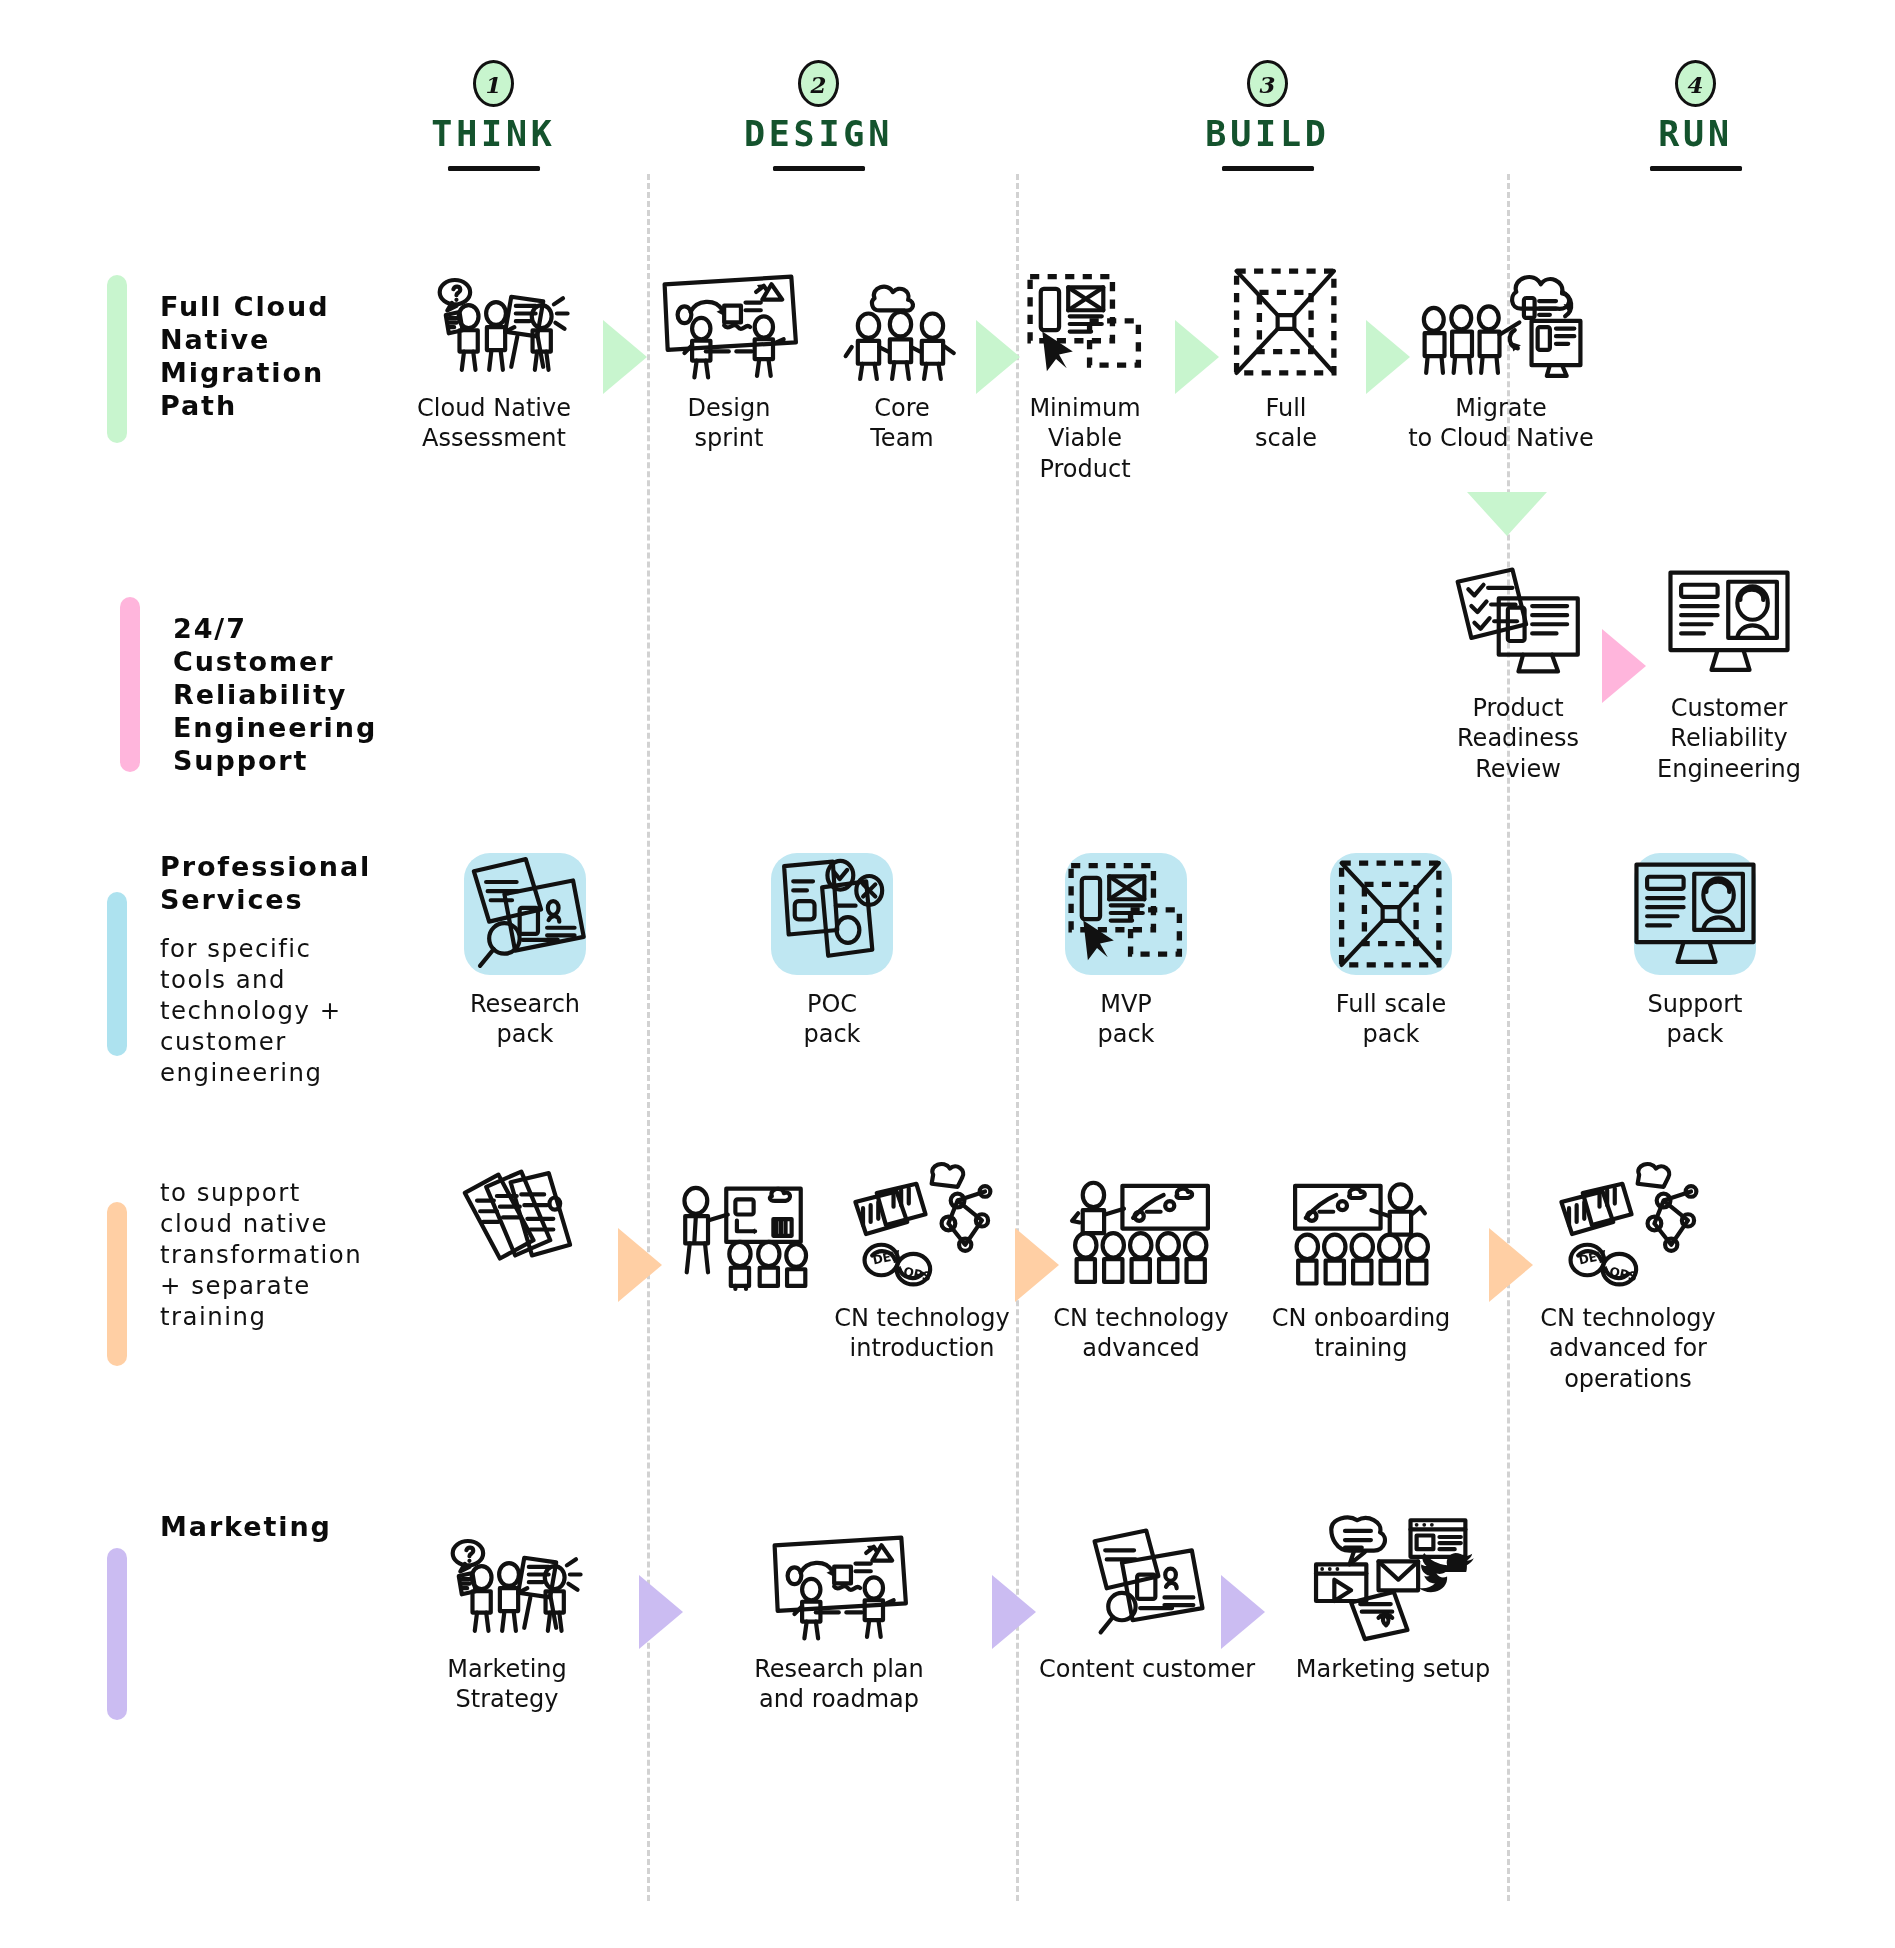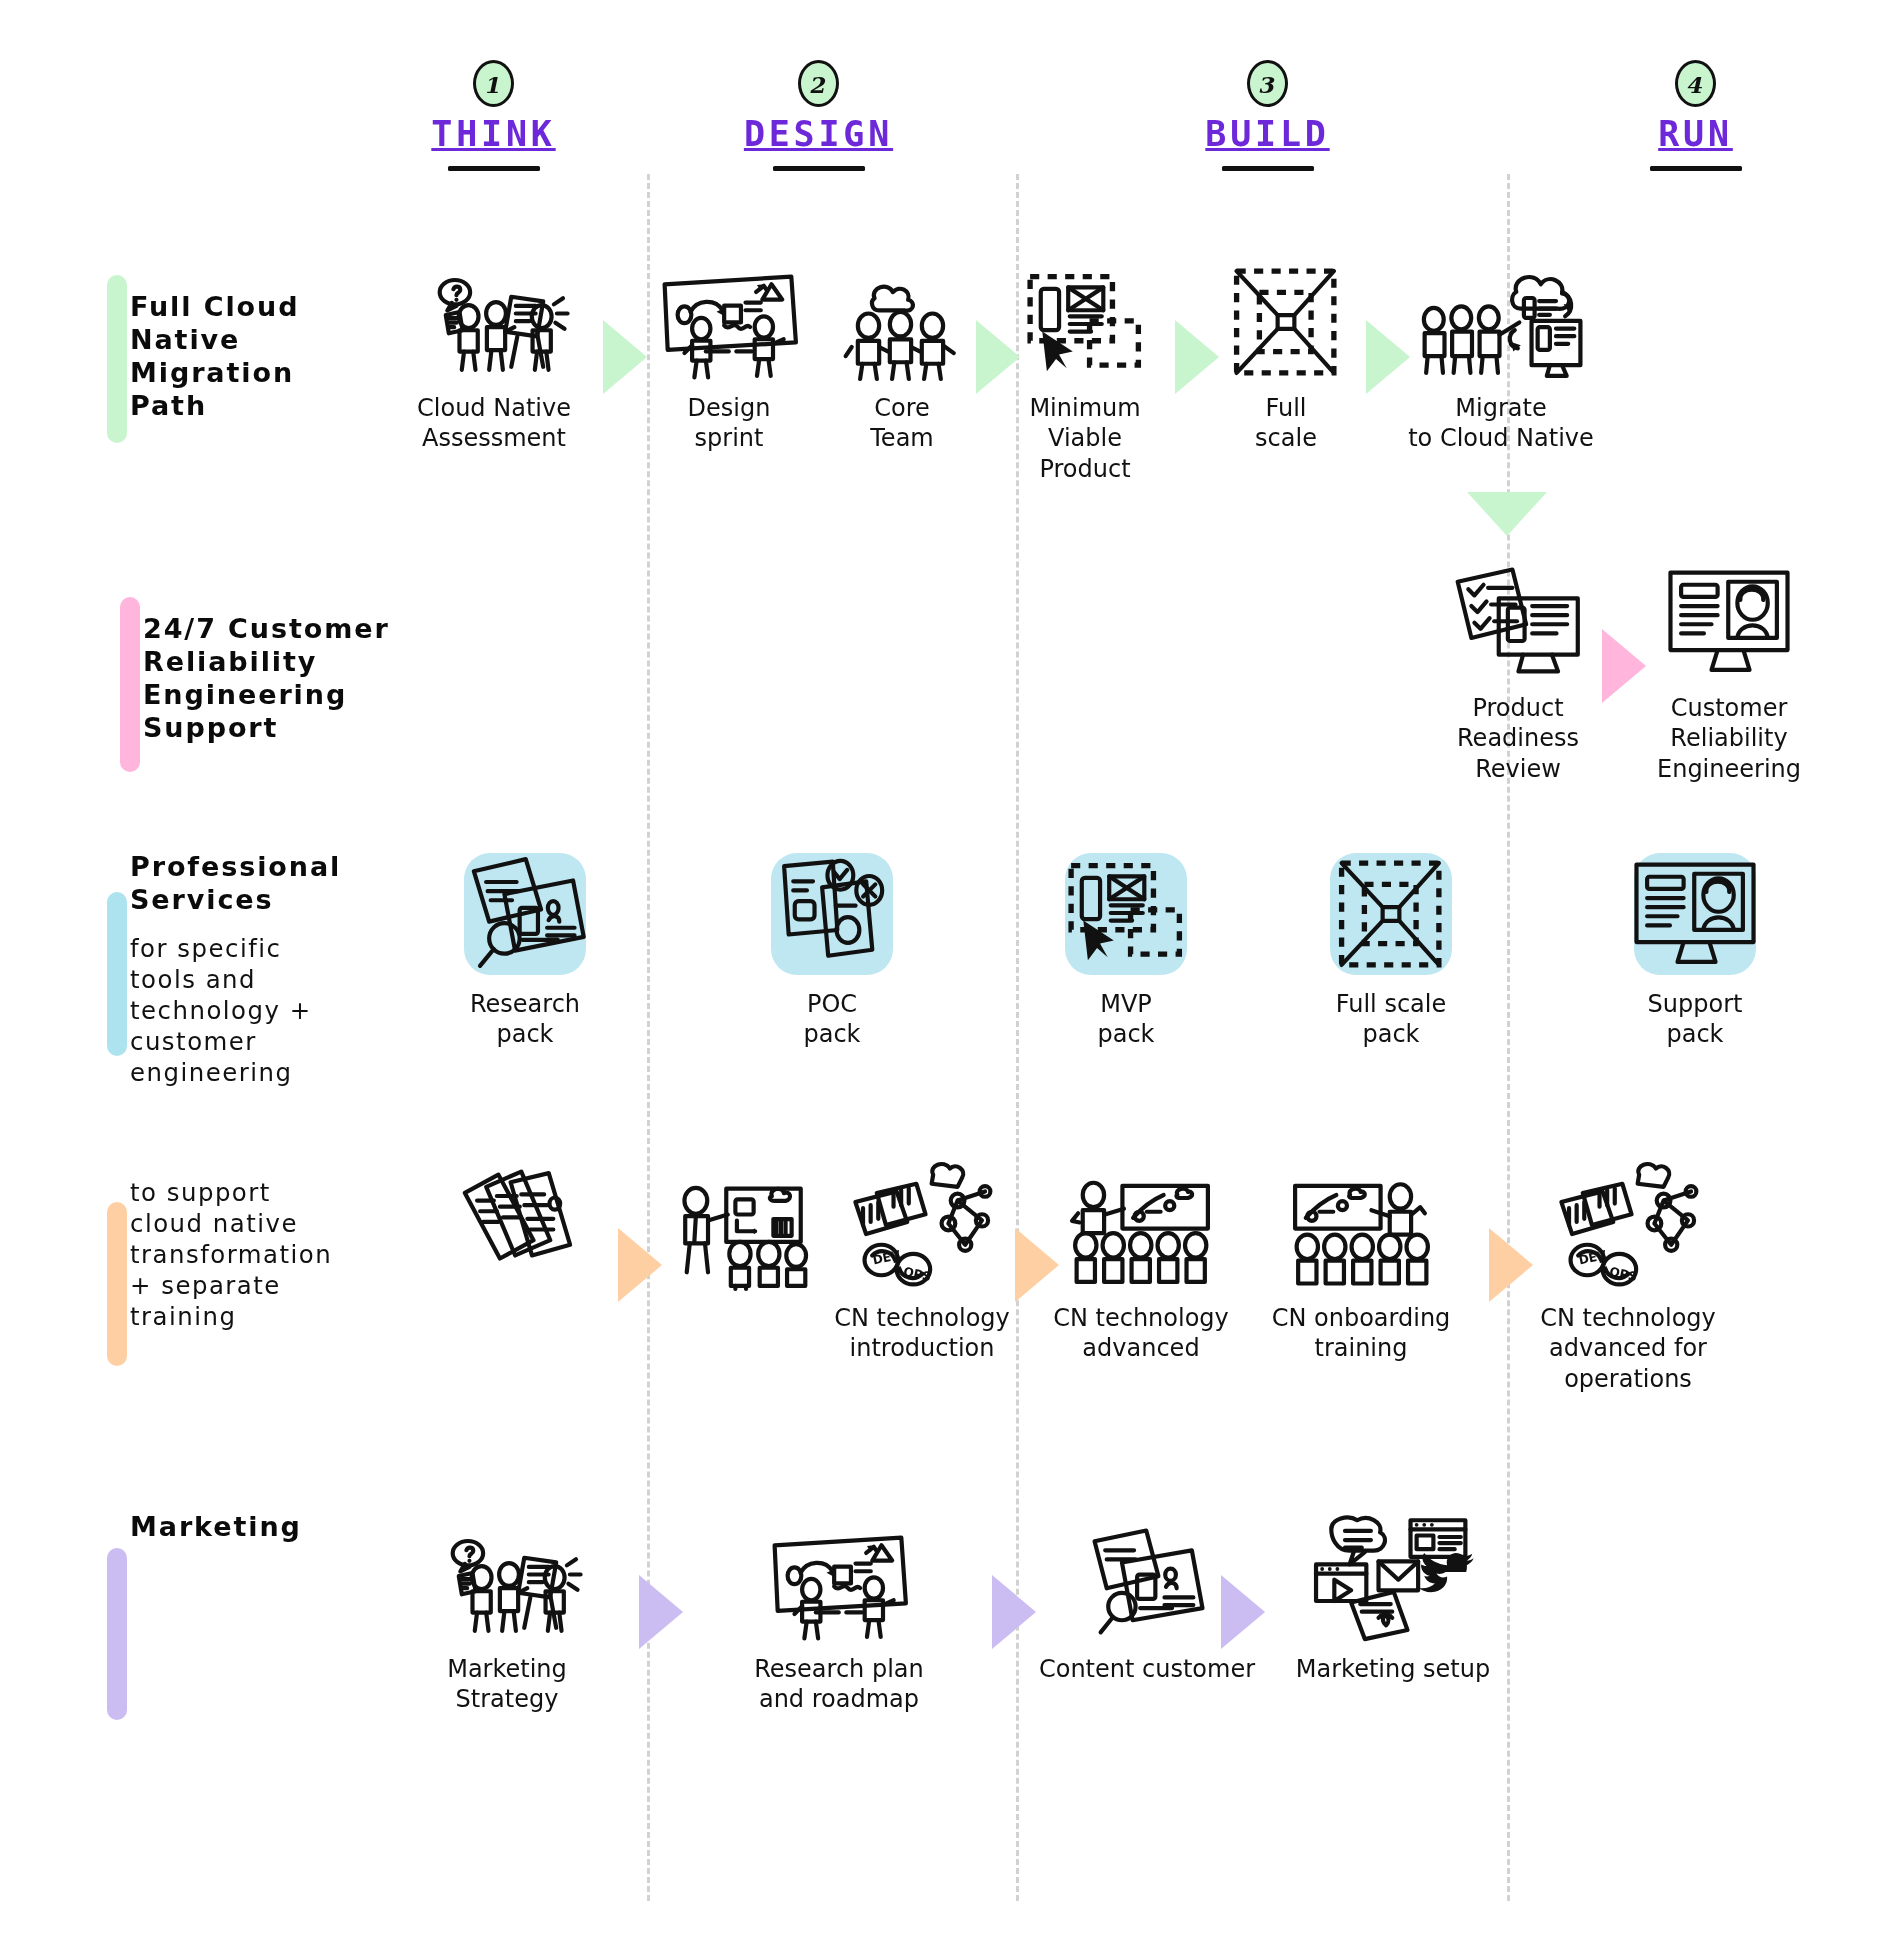--- a/index.html
+++ b/index.html
@@ -59,35 +59,34 @@
   .stage-num span.n {
     position:relative; z-index:2;
     font-family:"DejaVu Serif", serif;
     font-size:23px;
   }
   .stage-label {
     font-family:"DejaVu Sans Mono", monospace;
     font-weight:700;
     font-size:35px;
     letter-spacing:3.8px;
-    color:#6d28d9;
-    text-decoration:underline;
+    color:#14532d;
   }
   .stage-underline {
     width:92px; height:5.3px; background:#111;
     margin:12.2px auto 0;
     border-radius:1.5px;
   }
 
   
   .row-label {
     position:absolute;
     left:107px;
     width:298px;
-    padding-left:23px;
+    padding-left:53px;
   }
   .row-bar {
     position:absolute;
     left:0; top:0;
     width:20px;
     border-radius:10.7px;
   }
   .row-title {
     font-family:"DejaVu Sans", sans-serif;
     font-weight:700;

